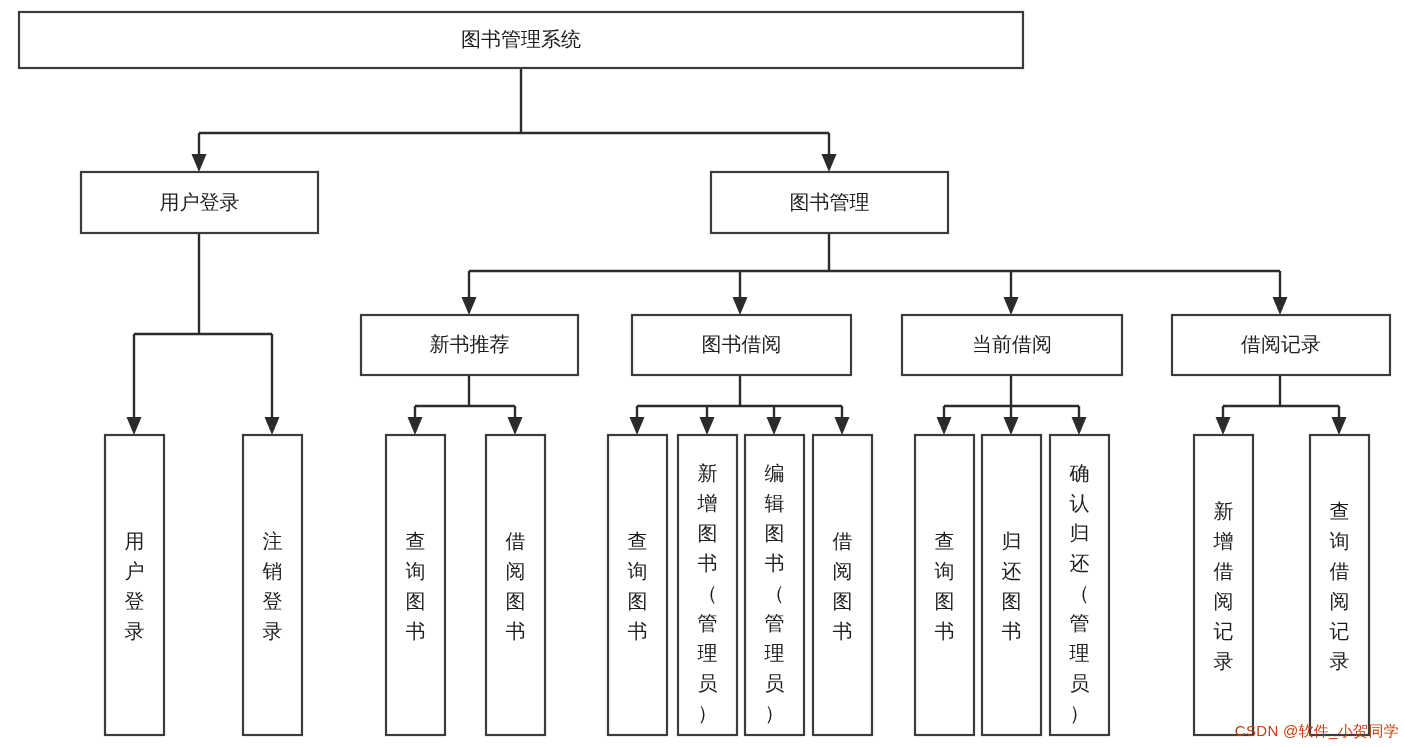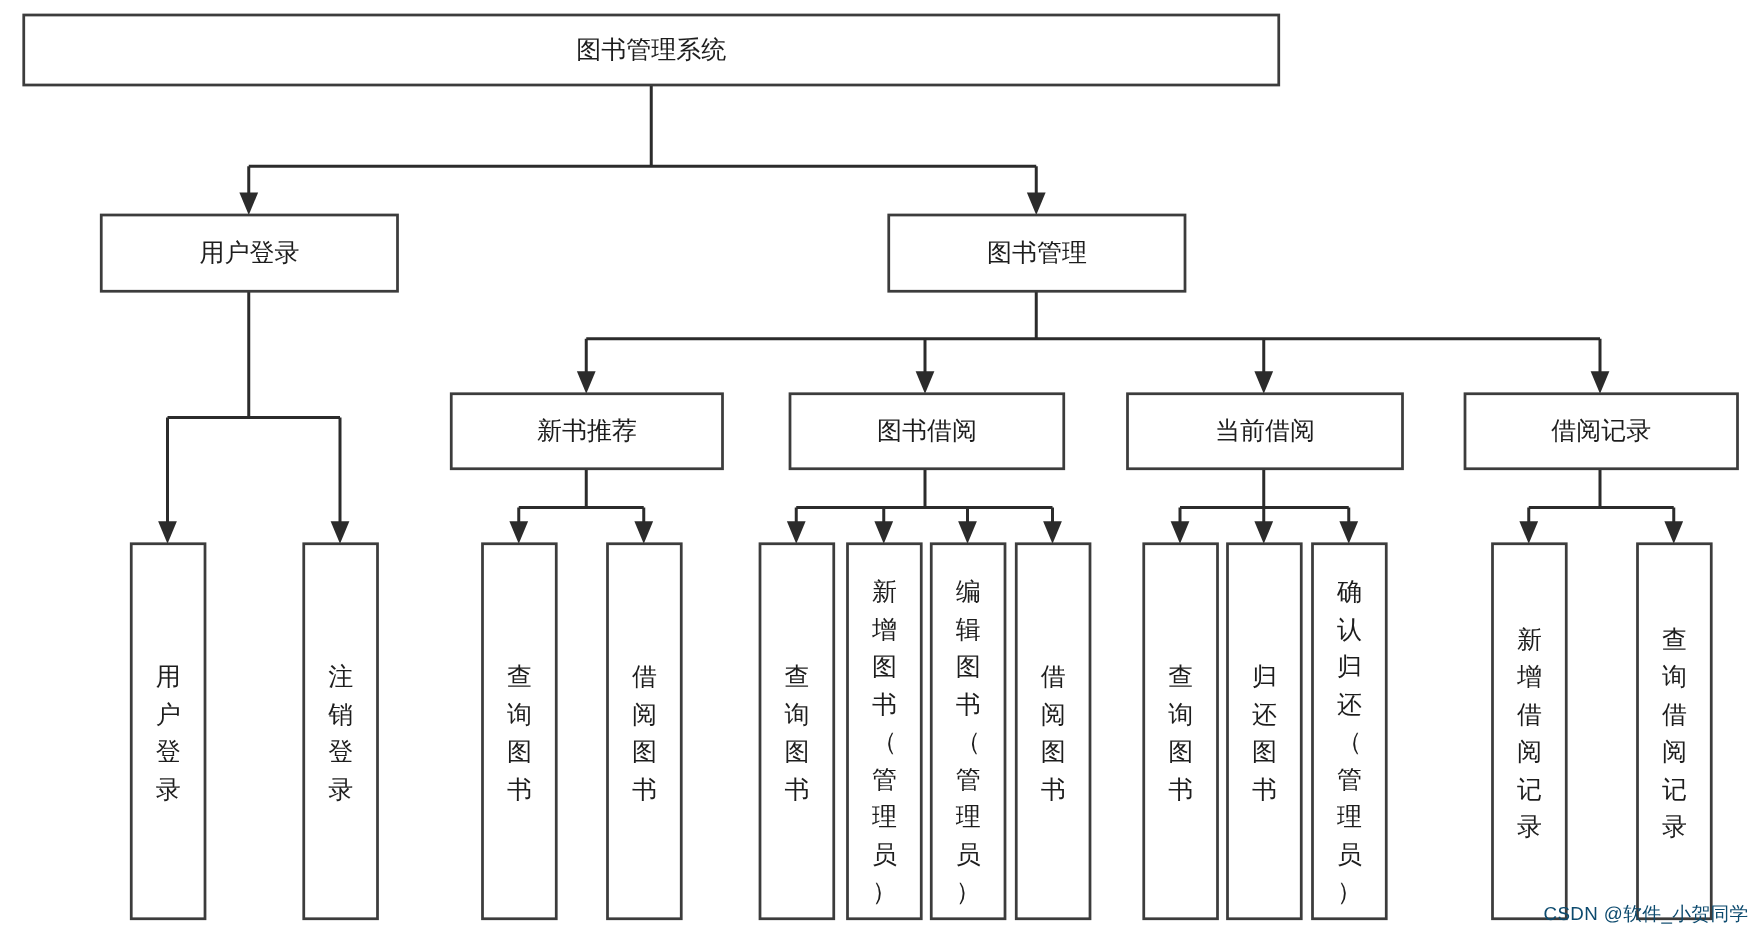--- a/index.html
+++ b/index.html
@@ -56,21 +56,21 @@
     fill: #1d1d1d;
     text-anchor: middle;
     white-space: pre;
   }
   .watermark-text {
     position: absolute;
     right: 6px;
     bottom: 6px;
     font-family: "Liberation Sans", "DejaVu Sans", sans-serif;
     font-size: 15px;
-    color: #0c4a6e;
+    color: #c2410c;
     letter-spacing: 0.3px;
     user-select: none;
     pointer-events: none;
   }
 </style>
 </head>
 <body>
 
 <div id="diagram-root">
   <svg class="diagram-canvas" viewBox="0 0 1405 747" xmlns="http://www.w3.org/2000/svg">

